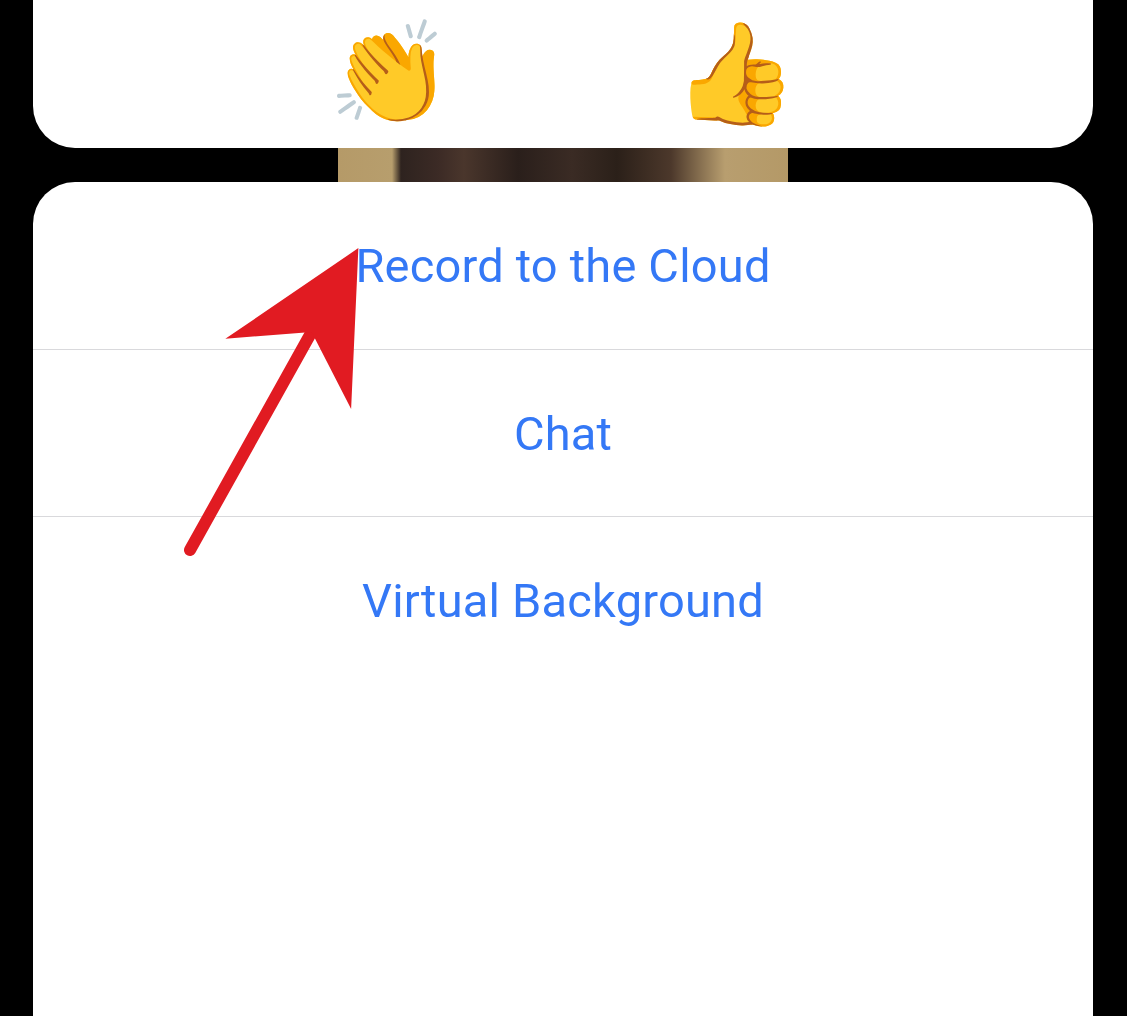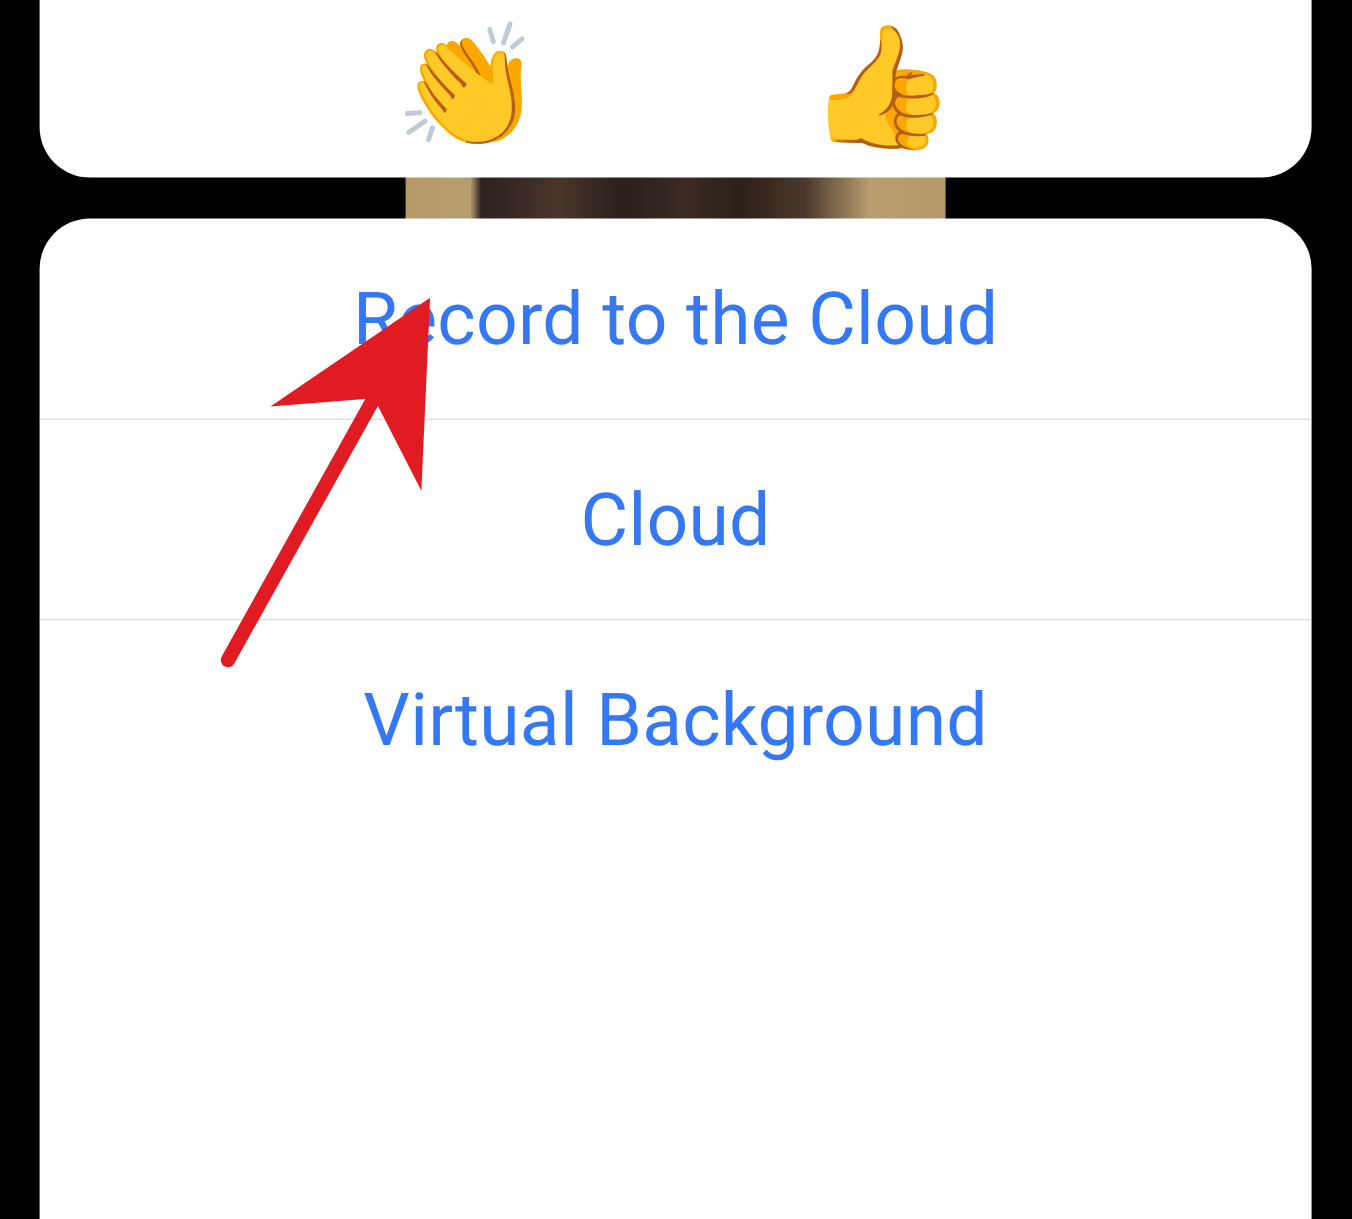--- a/index.html
+++ b/index.html
@@ -58,21 +58,21 @@
     background: #fff;
     border-radius: 42px 42px 0 0;
     overflow: hidden;
   }
   .menu-item {
     width: 100%;
     height: 167px;
     display: flex;
     align-items: center;
     justify-content: center;
-    font-size: 61px;
+    font-size: 47px;
     font-weight: 400;
     color: #3478F6;
     cursor: pointer;
     border-top: 1px solid #d9d9dc;
   }
   .menu-item:first-child { border-top: none; }
   .menu-item span { letter-spacing: 0.2px; }
 
   
   .annot-arrow {
@@ -96,21 +96,21 @@
   <div class="reaction">
     <span>👍</span>
   </div>
 </div>
 
 <div class="menu-card">
   <div class="menu-item">
     <span>Record to the Cloud</span>
   </div>
   <div class="menu-item">
-    <span>Cloud</span>
+    <span>Chat</span>
   </div>
   <div class="menu-item">
     <span>Virtual Background</span>
   </div>
 </div>
 
 <svg class="annot-arrow" viewBox="0 0 220 330">
   <defs>
     <marker id="ah" markerWidth="14" markerHeight="14" refX="8" refY="6" orient="auto">
       <path d="M0,0 L12,6 L0,12 L4,6 Z" fill="#E11B22"></path>

